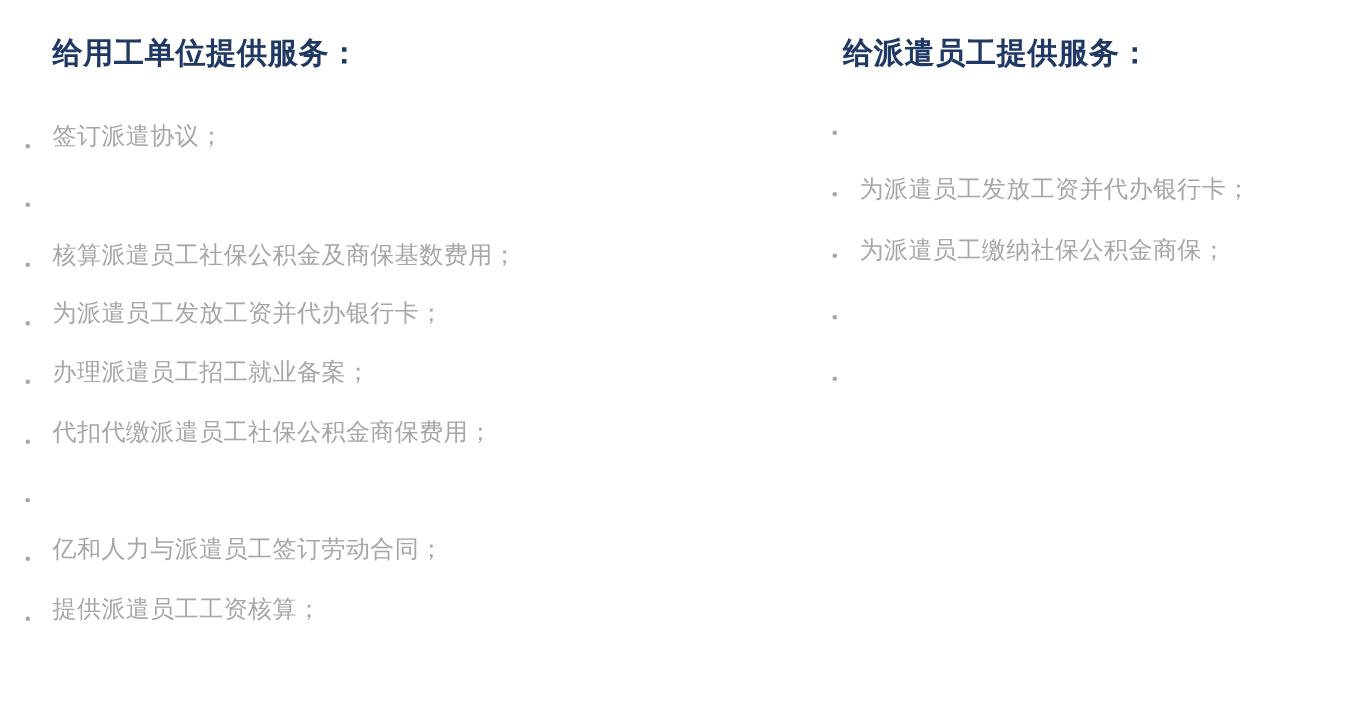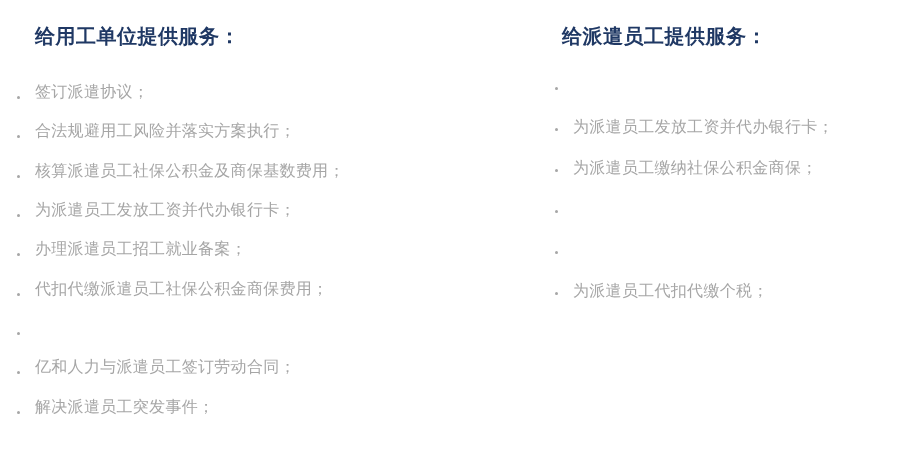--- a/index.html
+++ b/index.html
@@ -74,21 +74,20 @@
 
   <section class="col col-left">
     <h2 class="col-title">给用工单位提供服务：</h2>
     <ul class="service-list">
       <li class="service-item">
         <span class="bullet"></span>
         <span class="item-text">签订派遣协议；</span>
       </li>
       <li class="service-item">
         <span class="bullet"></span>
-        <span class="item-text">合法规避用工风险并落实方案执行；</span>
       </li>
       <li class="service-item">
         <span class="bullet"></span>
         <span class="item-text">核算派遣员工社保公积金及商保基数费用；</span>
       </li>
       <li class="service-item">
         <span class="bullet"></span>
         <span class="item-text">为派遣员工发放工资并代办银行卡；</span>
       </li>
       <li class="service-item">
@@ -101,21 +100,21 @@
       </li>
       <li class="service-item">
         <span class="bullet"></span>
       </li>
       <li class="service-item">
         <span class="bullet"></span>
         <span class="item-text">亿和人力与派遣员工签订劳动合同；</span>
       </li>
       <li class="service-item">
         <span class="bullet"></span>
-        <span class="item-text">解决派遣员工突发事件；</span>
+        <span class="item-text">提供派遣员工工资核算；</span>
       </li>
     </ul>
   </section>
 
   <section class="col col-right">
     <h2 class="col-title">给派遣员工提供服务：</h2>
     <ul class="service-list">
       <li class="service-item">
         <span class="bullet"></span>
       </li>
@@ -126,20 +125,16 @@
       <li class="service-item">
         <span class="bullet"></span>
         <span class="item-text">为派遣员工缴纳社保公积金商保；</span>
       </li>
       <li class="service-item">
         <span class="bullet"></span>
       </li>
       <li class="service-item">
         <span class="bullet"></span>
       </li>
-      <li class="service-item">
-        <span class="bullet"></span>
-        <span class="item-text">为派遣员工代扣代缴个税；</span>
-      </li>
     </ul>
   </section>
 
 </div>
 
 </body></html>

